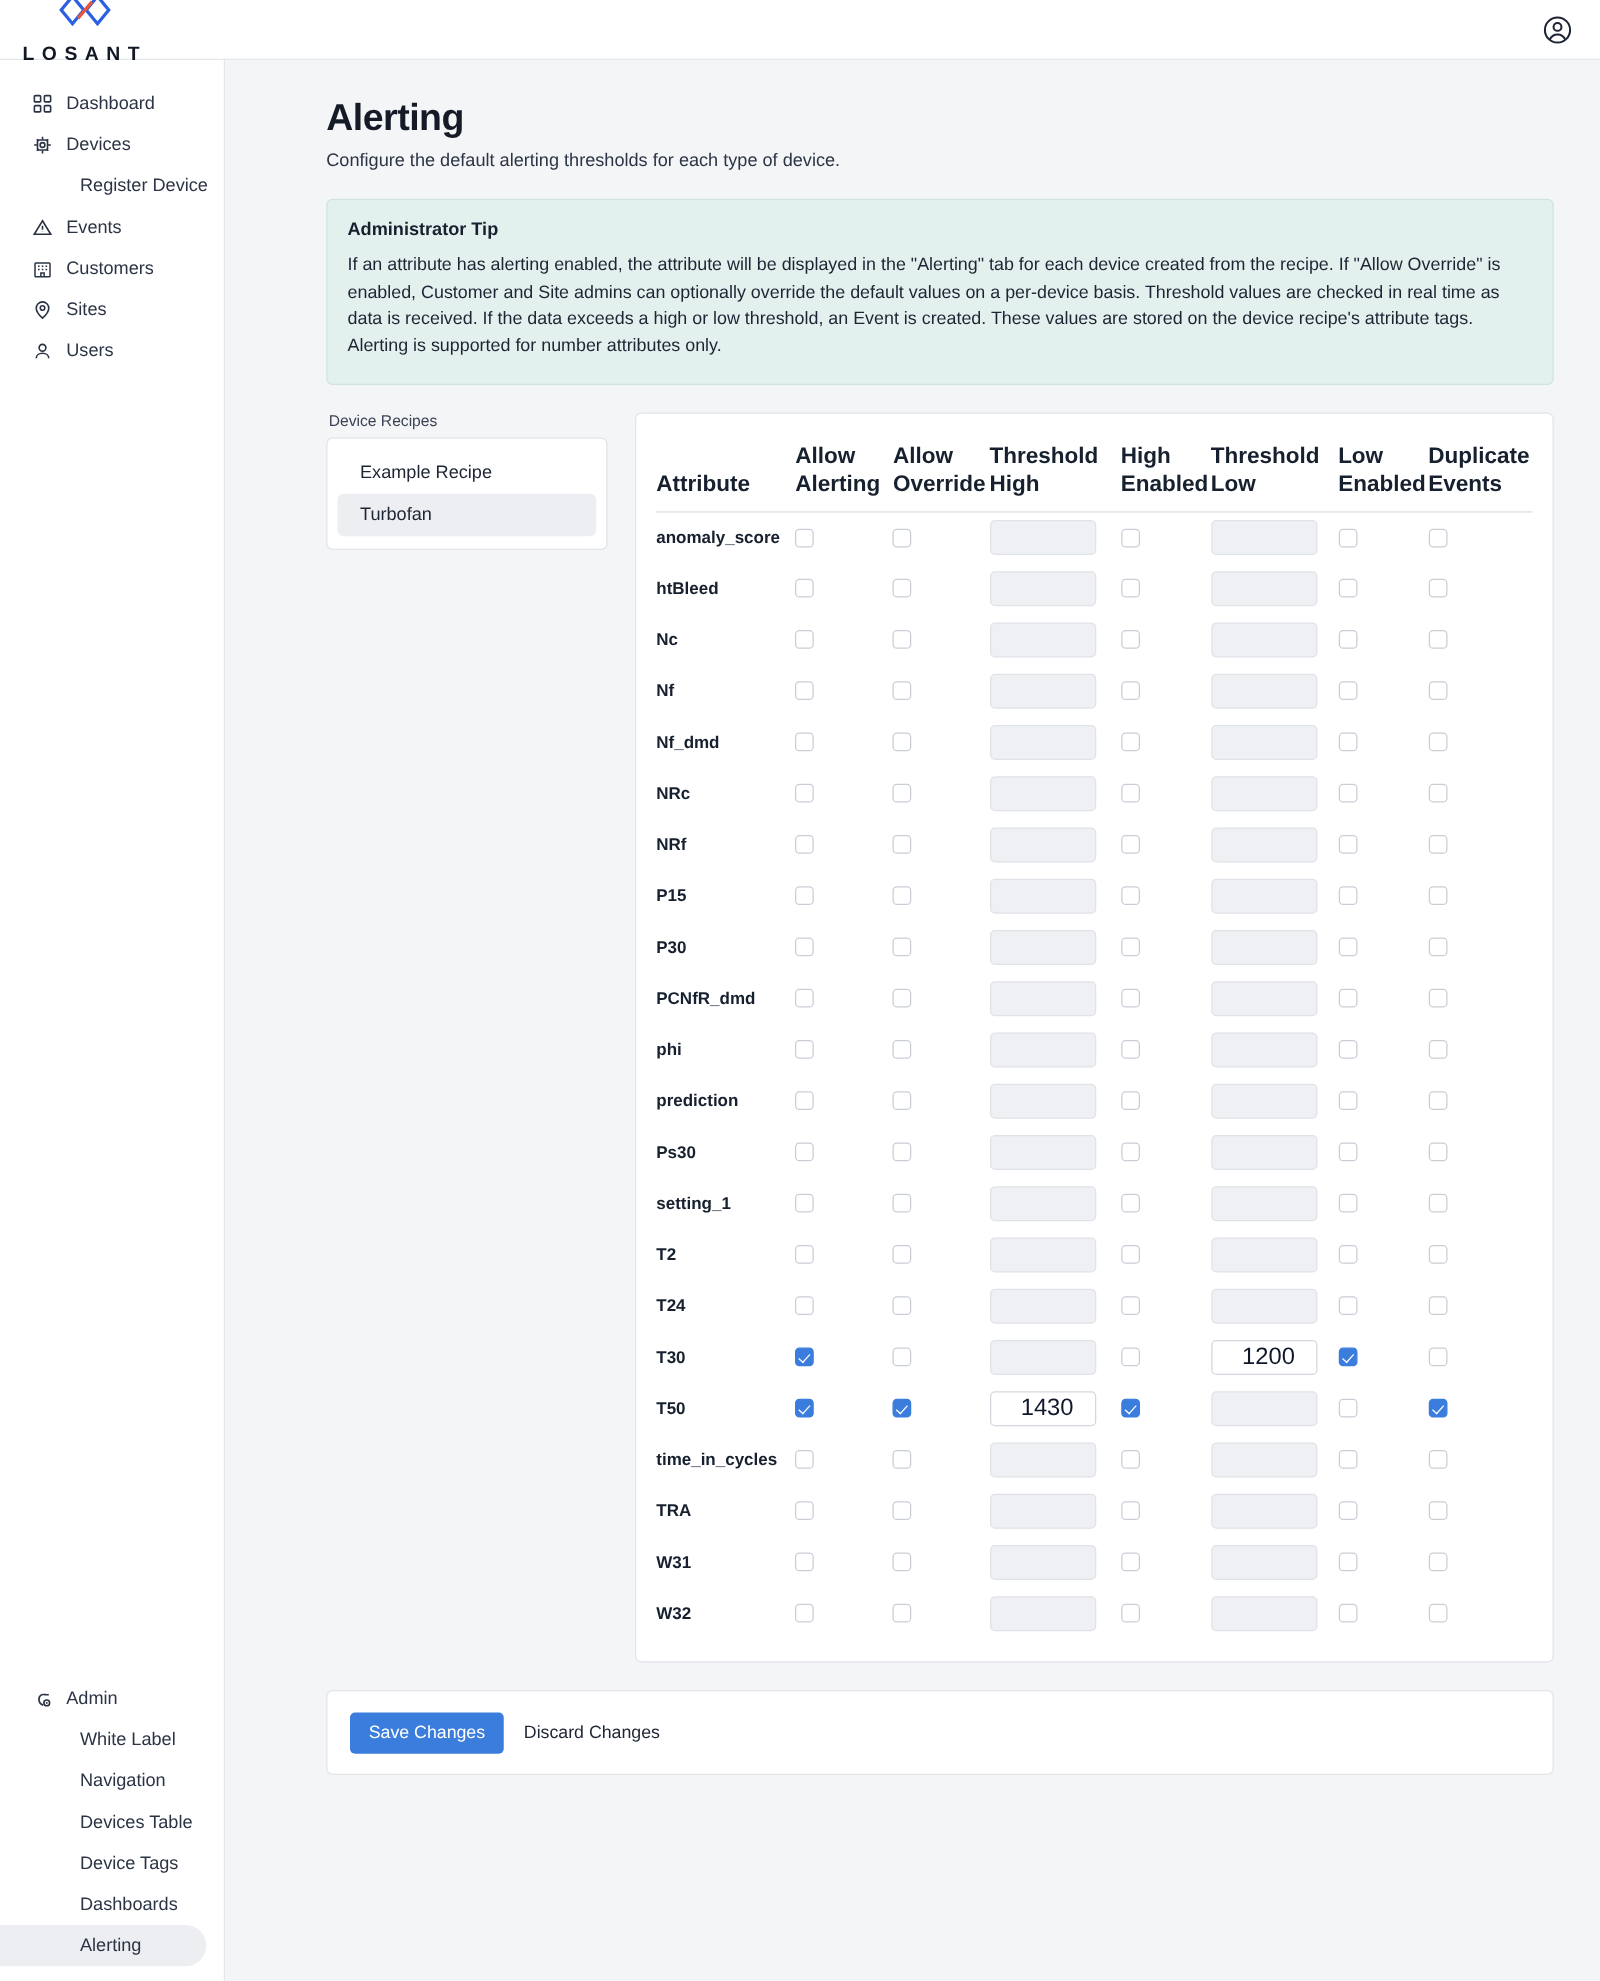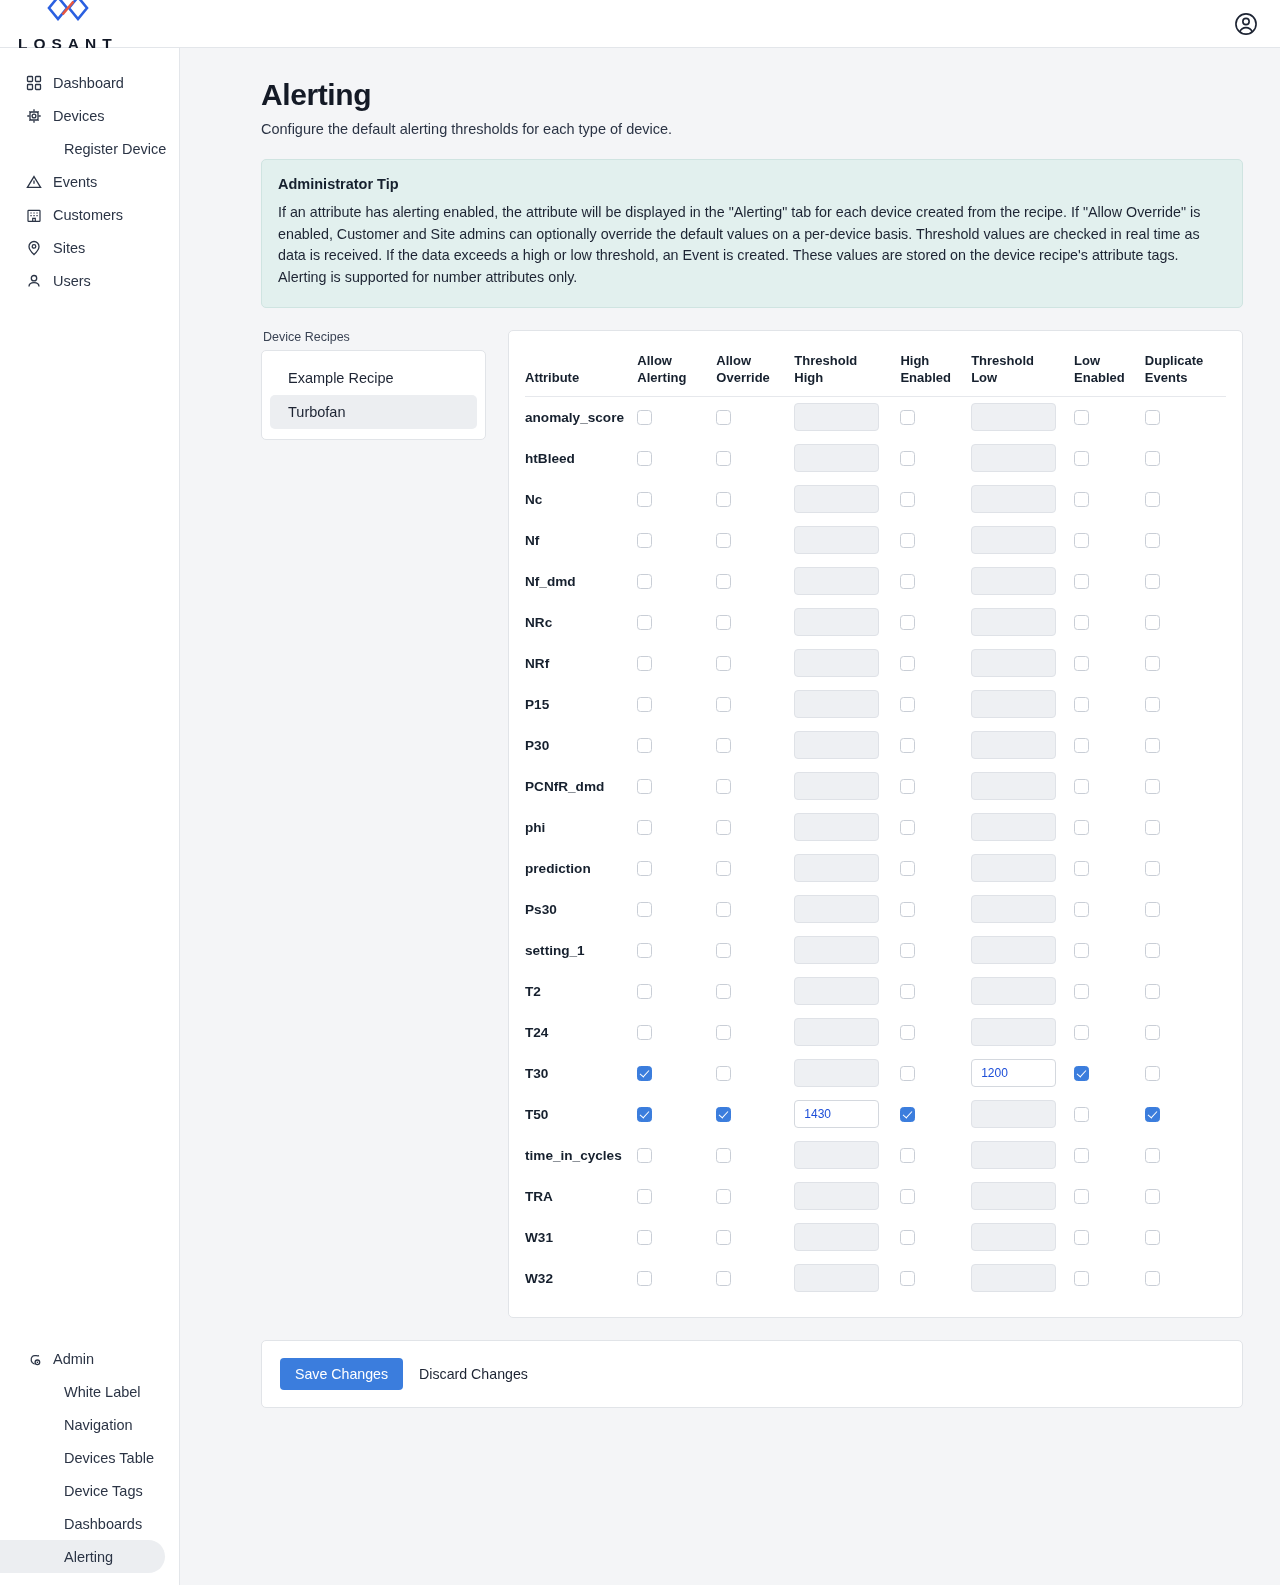--- a/index.html
+++ b/index.html
@@ -82,21 +82,21 @@
 
   .panel { flex:1 1 auto; background:#fff; border:1px solid #e1e4e8; border-radius:5px; }
   .panel-head {
     font-size:14.5px; color:#1d2433; padding:14px 16px;
     border-bottom:1px solid #e9ebee;
   }
   .panel-body { padding:8px 16px 18px 16px; }
 
   table.alert-table { width:100%; border-collapse:collapse; }
   table.alert-table thead th {
-    font-size:13px; font-weight:700; color:#16202e;
+    font-size:18px; font-weight:700; color:#16202e;
     text-align:left; vertical-align:bottom;
     padding:14px 0 10px 0; line-height:1.28;
     border-bottom:1px solid #e6e8ec;
   }
   table.alert-table tbody td { padding:0; height:41px; vertical-align:middle; }
   .th-attr { width:108px; }
   .th-aa   { width:76px; }
   .th-ao   { width:75px; }
   .th-th   { width:102px; }
   .th-he   { width:68px; }
@@ -115,22 +115,22 @@
     position:relative;
   }
   .cbx.on::after {
     content:""; position:absolute; left:4px; top:1.5px;
     width:4px; height:8px; border:solid #fff; border-width:0 1.9px 1.9px 0;
     transform:rotate(42deg);
   }
 
   .numfield {
     width:85px; height:28px; border:1px solid #dfe2e7; border-radius:4px;
-    background:#eef0f3; display:flex; align-items:center; padding:0 9px;
-    font-size:12px; color:#1d4ed8;
+    background:#eef0f3; display:flex; align-items:center; padding:0 24px;
+    font-size:19px; color:#0f172a;
   }
   .numfield.enabled { background:#ffffff; border-color:#d4d8de; }
 
   .actions {
     margin:22px 37px 0 37px; background:#fff;
     border:1px solid #e1e4e8; border-radius:5px;
     padding:16px 18px; display:flex; align-items:center; gap:8px;
   }
   .btn-primary {
     background:#3b7ddd; color:#fff; border:none; border-radius:4px;

